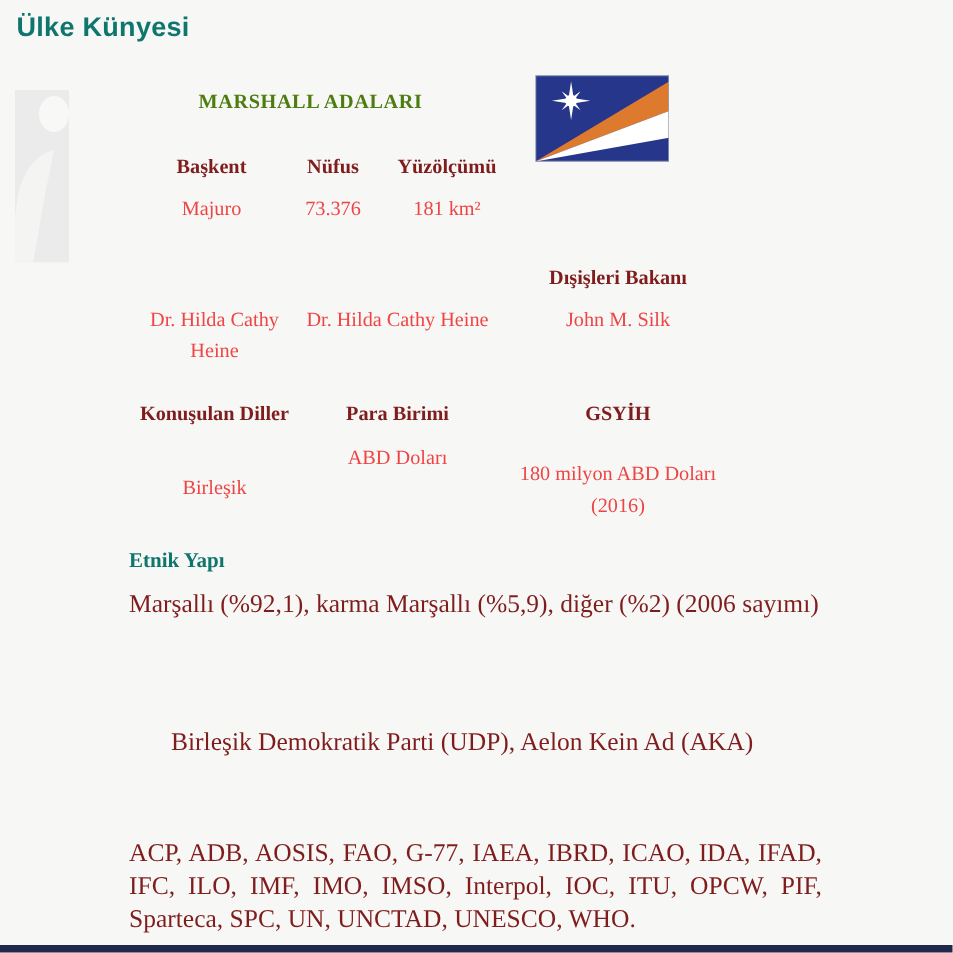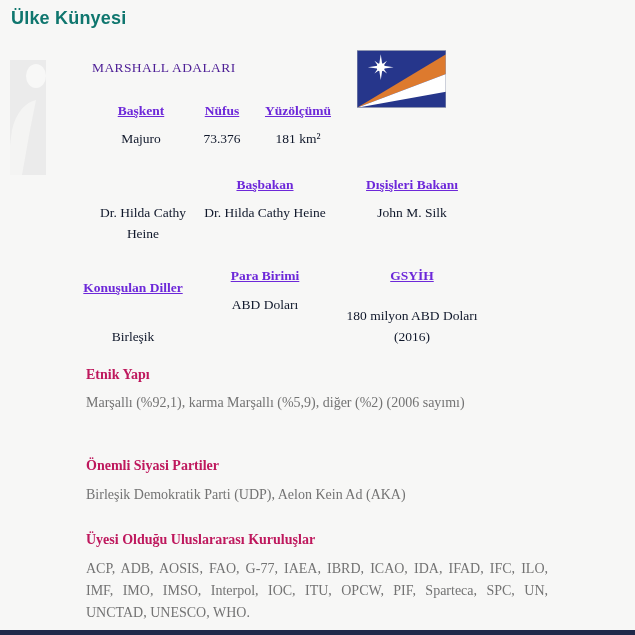--- a/index.html
+++ b/index.html
@@ -18,53 +18,53 @@
     letter-spacing:.2px;margin:0;
   }
 
   .watermark{position:absolute;left:10px;top:60px;width:36px;height:115px;}
 
   .flag{position:absolute;left:357px;top:50px;width:89px;height:58px;line-height:0;}
   .flag svg{display:block;width:89px;height:58px;}
 
   .cell{
     position:absolute;text-align:center;
-    font-size:13.5px;color:#0f172a;line-height:21px;
+    font-size:13.5px;color:#ef4444;line-height:21px;
   }
-  .cell.lbl{font-weight:bold;color:#6d28d9;text-decoration:underline;}
+  .cell.lbl{font-weight:bold;color:#7f1d1d;}
 
   .country-name{
     position:absolute;left:92px;top:60px;width:230px;
-    text-align:left;font-size:13.5px;font-weight:normal;
-    color:#4c1d95;letter-spacing:.4px;
+    text-align:center;font-size:13.5px;font-weight:bold;
+    color:#4d7c0f;letter-spacing:.4px;
   }
 
   
   .r2c1{left:96px;width:90px;}  .r2c2{left:187px;width:70px;}  .r2c3{left:254px;width:88px;}
   .r2l{top:100px;} .r2v{top:128px;}
 
   
   .r3c1{left:83px;width:120px;} .r3c2{left:195px;width:140px;} .r3c3{left:337px;width:150px;}
   .r3l{top:174px;} .r3v{top:202px;}
 
   
-  .r4c1{left:73px;width:120px;margin-top:12px;} .r4c2{left:200px;width:130px;} .r4c3{left:332px;width:160px;}
+  .r4c1{left:83px;width:120px;} .r4c2{left:200px;width:130px;} .r4c3{left:332px;width:160px;}
   .r4l{top:265px;}
   .r4v1{top:314px;} .r4v2{top:294px;} .r4v3{top:305px;}
 
   .section-heading{
     position:absolute;left:86px;width:462px;
-    font-size:14px;font-weight:bold;color:#be185d;margin:0;
+    font-size:14px;font-weight:bold;color:#0f766e;margin:0;
   }
   .section-body{
     position:absolute;left:86px;width:462px;
-    font-size:14px;color:#737373;line-height:22px;margin:0;
+    font-size:17px;color:#7f1d1d;line-height:22px;margin:0;
   }
   .s1h{top:367px;} .s1b{top:392px;}
-  .s2h{top:458px;} .s2b{top:484px;}
+  .s2h{top:458px;} .s2b{top:484px;margin-left:28px;}
   .s3h{top:532px;} .s3b{top:558px;text-align:justify;text-align-last:left;}
 
   .bottom-bar{
     position:absolute;left:0;bottom:0;width:635px;height:5px;
     background:#20294a;
   }
 </style>
 </head>
 <body>
 
@@ -100,37 +100,34 @@
     </svg>
   </div>
 
   <div class="cell lbl r2l r2c1">Başkent</div>
   <div class="cell lbl r2l r2c2">Nüfus</div>
   <div class="cell lbl r2l r2c3">Yüzölçümü</div>
   <div class="cell r2v r2c1">Majuro</div>
   <div class="cell r2v r2c2">73.376</div>
   <div class="cell r2v r2c3">181 km²</div>
 
-  <div class="cell lbl r3l r3c2">Başbakan</div>
   <div class="cell lbl r3l r3c3">Dışişleri Bakanı</div>
   <div class="cell r3v r3c1">Dr. Hilda Cathy Heine</div>
   <div class="cell r3v r3c2">Dr. Hilda Cathy Heine</div>
   <div class="cell r3v r3c3">John M. Silk</div>
 
   <div class="cell lbl r4l r4c1">Konuşulan Diller</div>
   <div class="cell lbl r4l r4c2">Para Birimi</div>
   <div class="cell lbl r4l r4c3">GSYİH</div>
   <div class="cell r4v1 r4c1">Birleşik</div>
   <div class="cell r4v2 r4c2">ABD Doları</div>
   <div class="cell r4v3 r4c3">180 milyon ABD Doları (2016)</div>
 
   <h2 class="section-heading s1h">Etnik Yapı</h2>
   <p class="section-body s1b">Marşallı (%92,1), karma Marşallı (%5,9), diğer (%2) (2006 sayımı)</p>
 
-  <h2 class="section-heading s2h">Önemli Siyasi Partiler</h2>
   <p class="section-body s2b">Birleşik Demokratik Parti (UDP), Aelon Kein Ad (AKA)</p>
 
-  <h2 class="section-heading s3h">Üyesi Olduğu Uluslararası Kuruluşlar</h2>
   <p class="section-body s3b">ACP, ADB, AOSIS, FAO, G-77, IAEA, IBRD, ICAO, IDA, IFAD, IFC, ILO, IMF, IMO, IMSO, Interpol, IOC, ITU, OPCW, PIF, Sparteca, SPC, UN, UNCTAD, UNESCO, WHO.</p>
 
   <div class="bottom-bar"></div>
 
 </div>
 
 </body></html>

